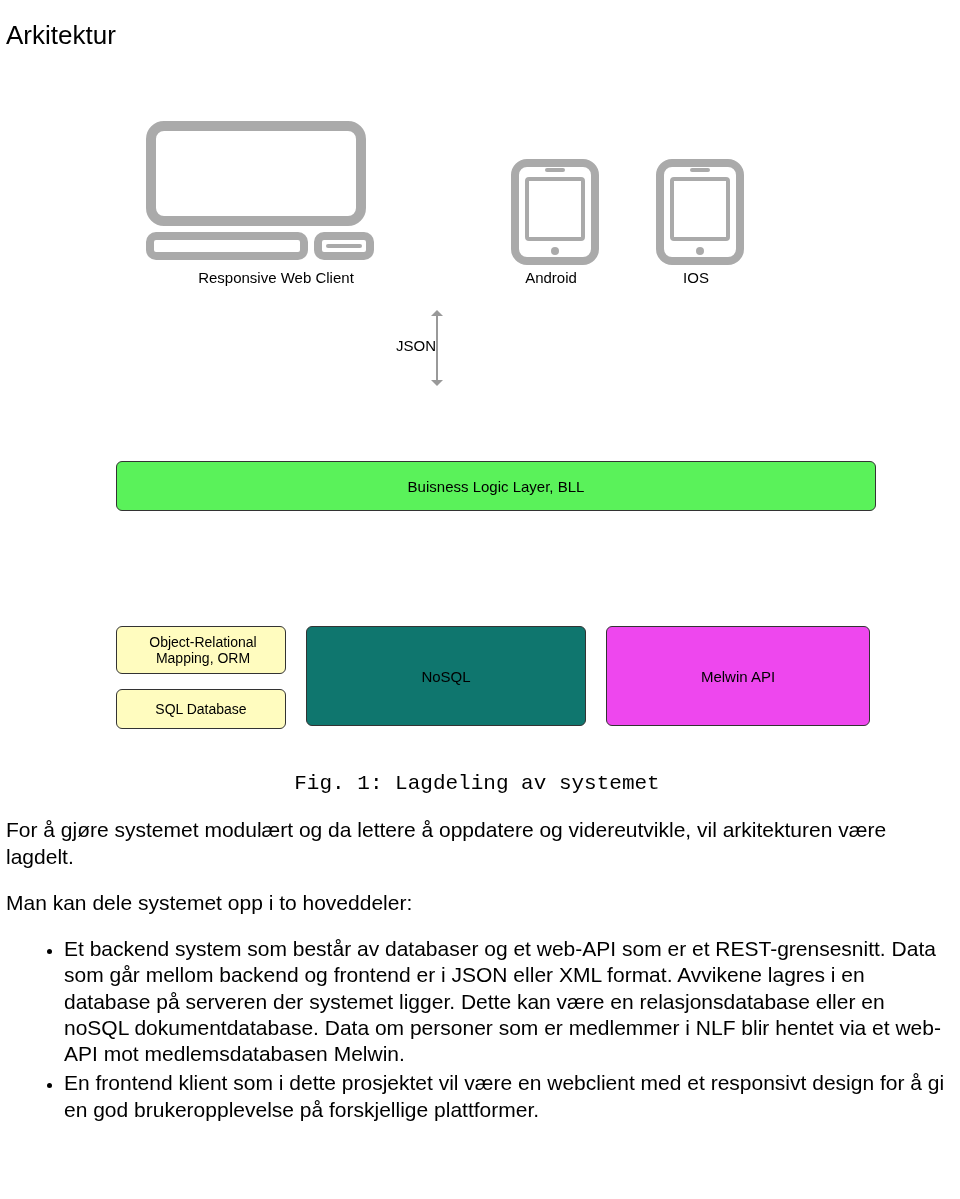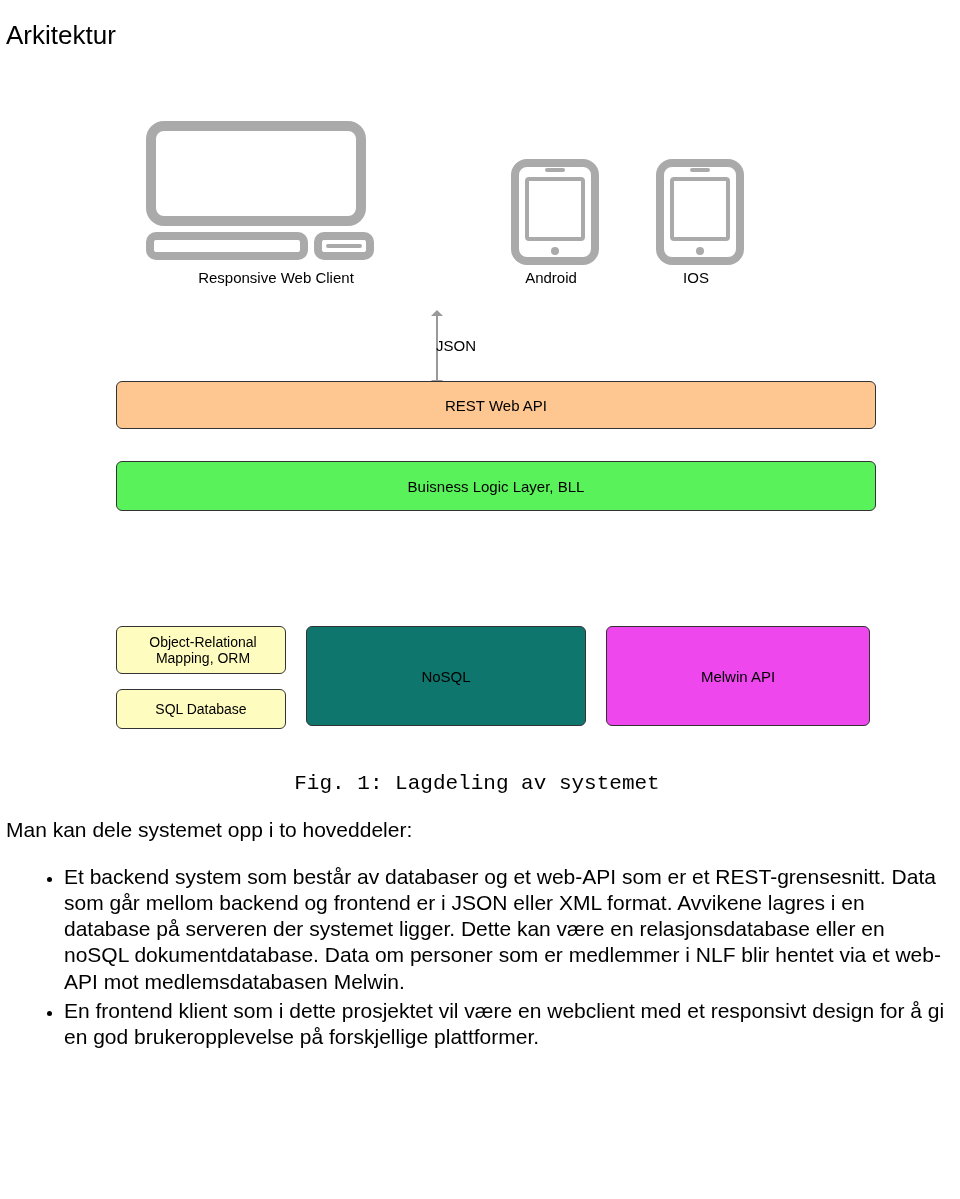--- a/index.html
+++ b/index.html
@@ -57,21 +57,21 @@
   }
   .arrow::before, .arrow::after {
     content: "";
     position: absolute;
     left: 50%;
     transform: translateX(-50%);
     border: 6px solid transparent;
   }
   .arrow::before { top: -6px; border-bottom-color: #999; border-top: none; }
   .arrow::after  { bottom: -6px; border-top-color: #999; border-bottom: none; }
-  .json-label { left: 280px; top: 246px; margin-left: 40px; }
+  .json-label { left: 280px; top: 246px; }
   
   .clients { position: absolute; left: 0; top: 0; width: 760px; height: 200px; }
   .client-label { position: absolute; font-size: 15px; text-align: center; width: 200px; }
   .lbl-web     { left: 60px;  top: 178px; }
   .lbl-android { left: 375px; top: 178px; width: 120px; }
   .lbl-ios     { left: 520px; top: 178px; width: 120px; }
   
   .computer {
     position: absolute; left: 30px; top: 30px;
   }
@@ -160,28 +160,28 @@
         <div class="homebtn"></div>
     </div>
     <div class="client-label lbl-web">Responsive Web Client</div>
     <div class="client-label lbl-android">Android</div>
     <div class="client-label lbl-ios">IOS</div>
   </div>
 
   <div class="arrow"></div>
   <div class="label json-label">JSON</div>
 
-  <div class="box rest">REST Web API</div>
   <div class="box bll">Buisness Logic Layer, BLL</div>
   <div class="box orm">Object-Relational Mapping, ORM</div>
   <div class="box sqldb">SQL Database</div>
   <div class="box nosql">NoSQL</div>
   <div class="box melwin">Melwin API</div>
 </div>
 
 <div class="body-text">
   <p class="caption">Fig. 1: Lagdeling av systemet</p>
+  <p>For å gjøre systemet modulært og da lettere å oppdatere og videreutvikle, vil arkitekturen være lagdelt.</p>
   <p>Man kan dele systemet opp i to hoveddeler:</p>
   <ul class="bullets">
     <li>Et backend system som består av databaser og et web-API som er et REST-grensesnitt. Data som går mellom backend og frontend er i JSON eller XML format. Avvikene lagres i en database på serveren der systemet ligger. Dette kan være en relasjonsdatabase eller en noSQL dokumentdatabase. Data om personer som er medlemmer i NLF blir hentet via et web-API mot medlemsdatabasen Melwin.</li>
     <li>En frontend klient som i dette prosjektet vil være en webclient med et responsivt design for å gi en god brukeropplevelse på forskjellige plattformer.</li>
   </ul>
 </div>
 
 </body></html>

